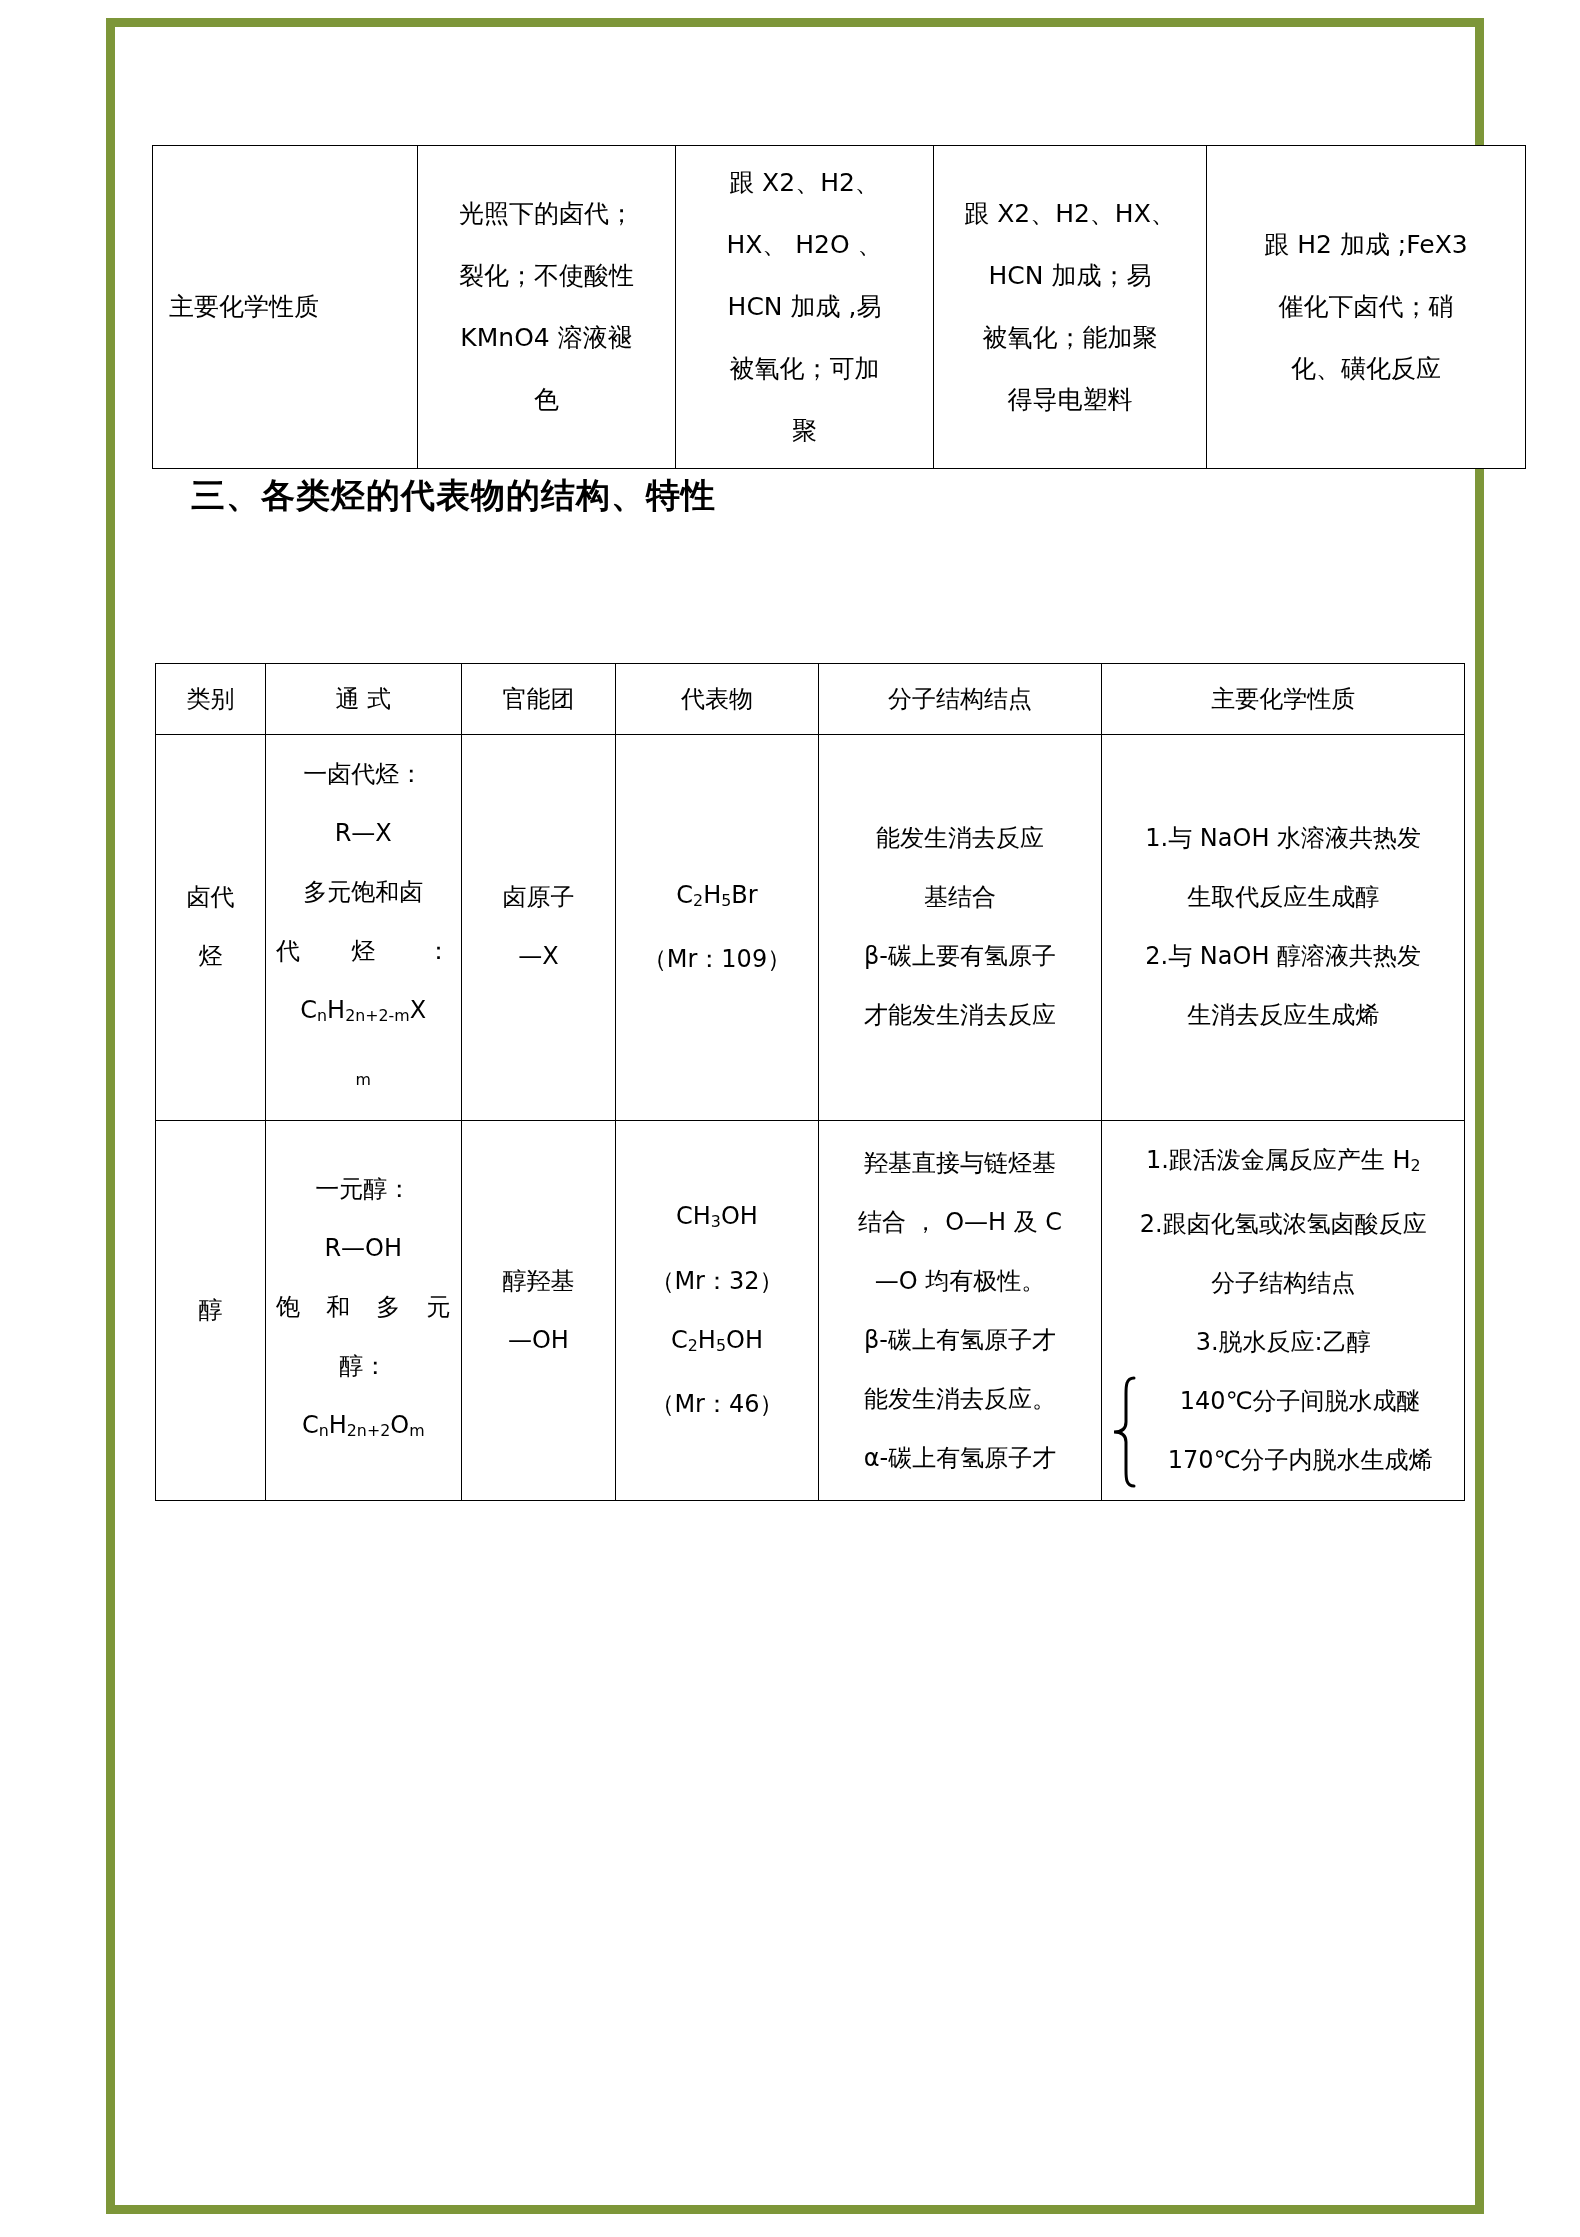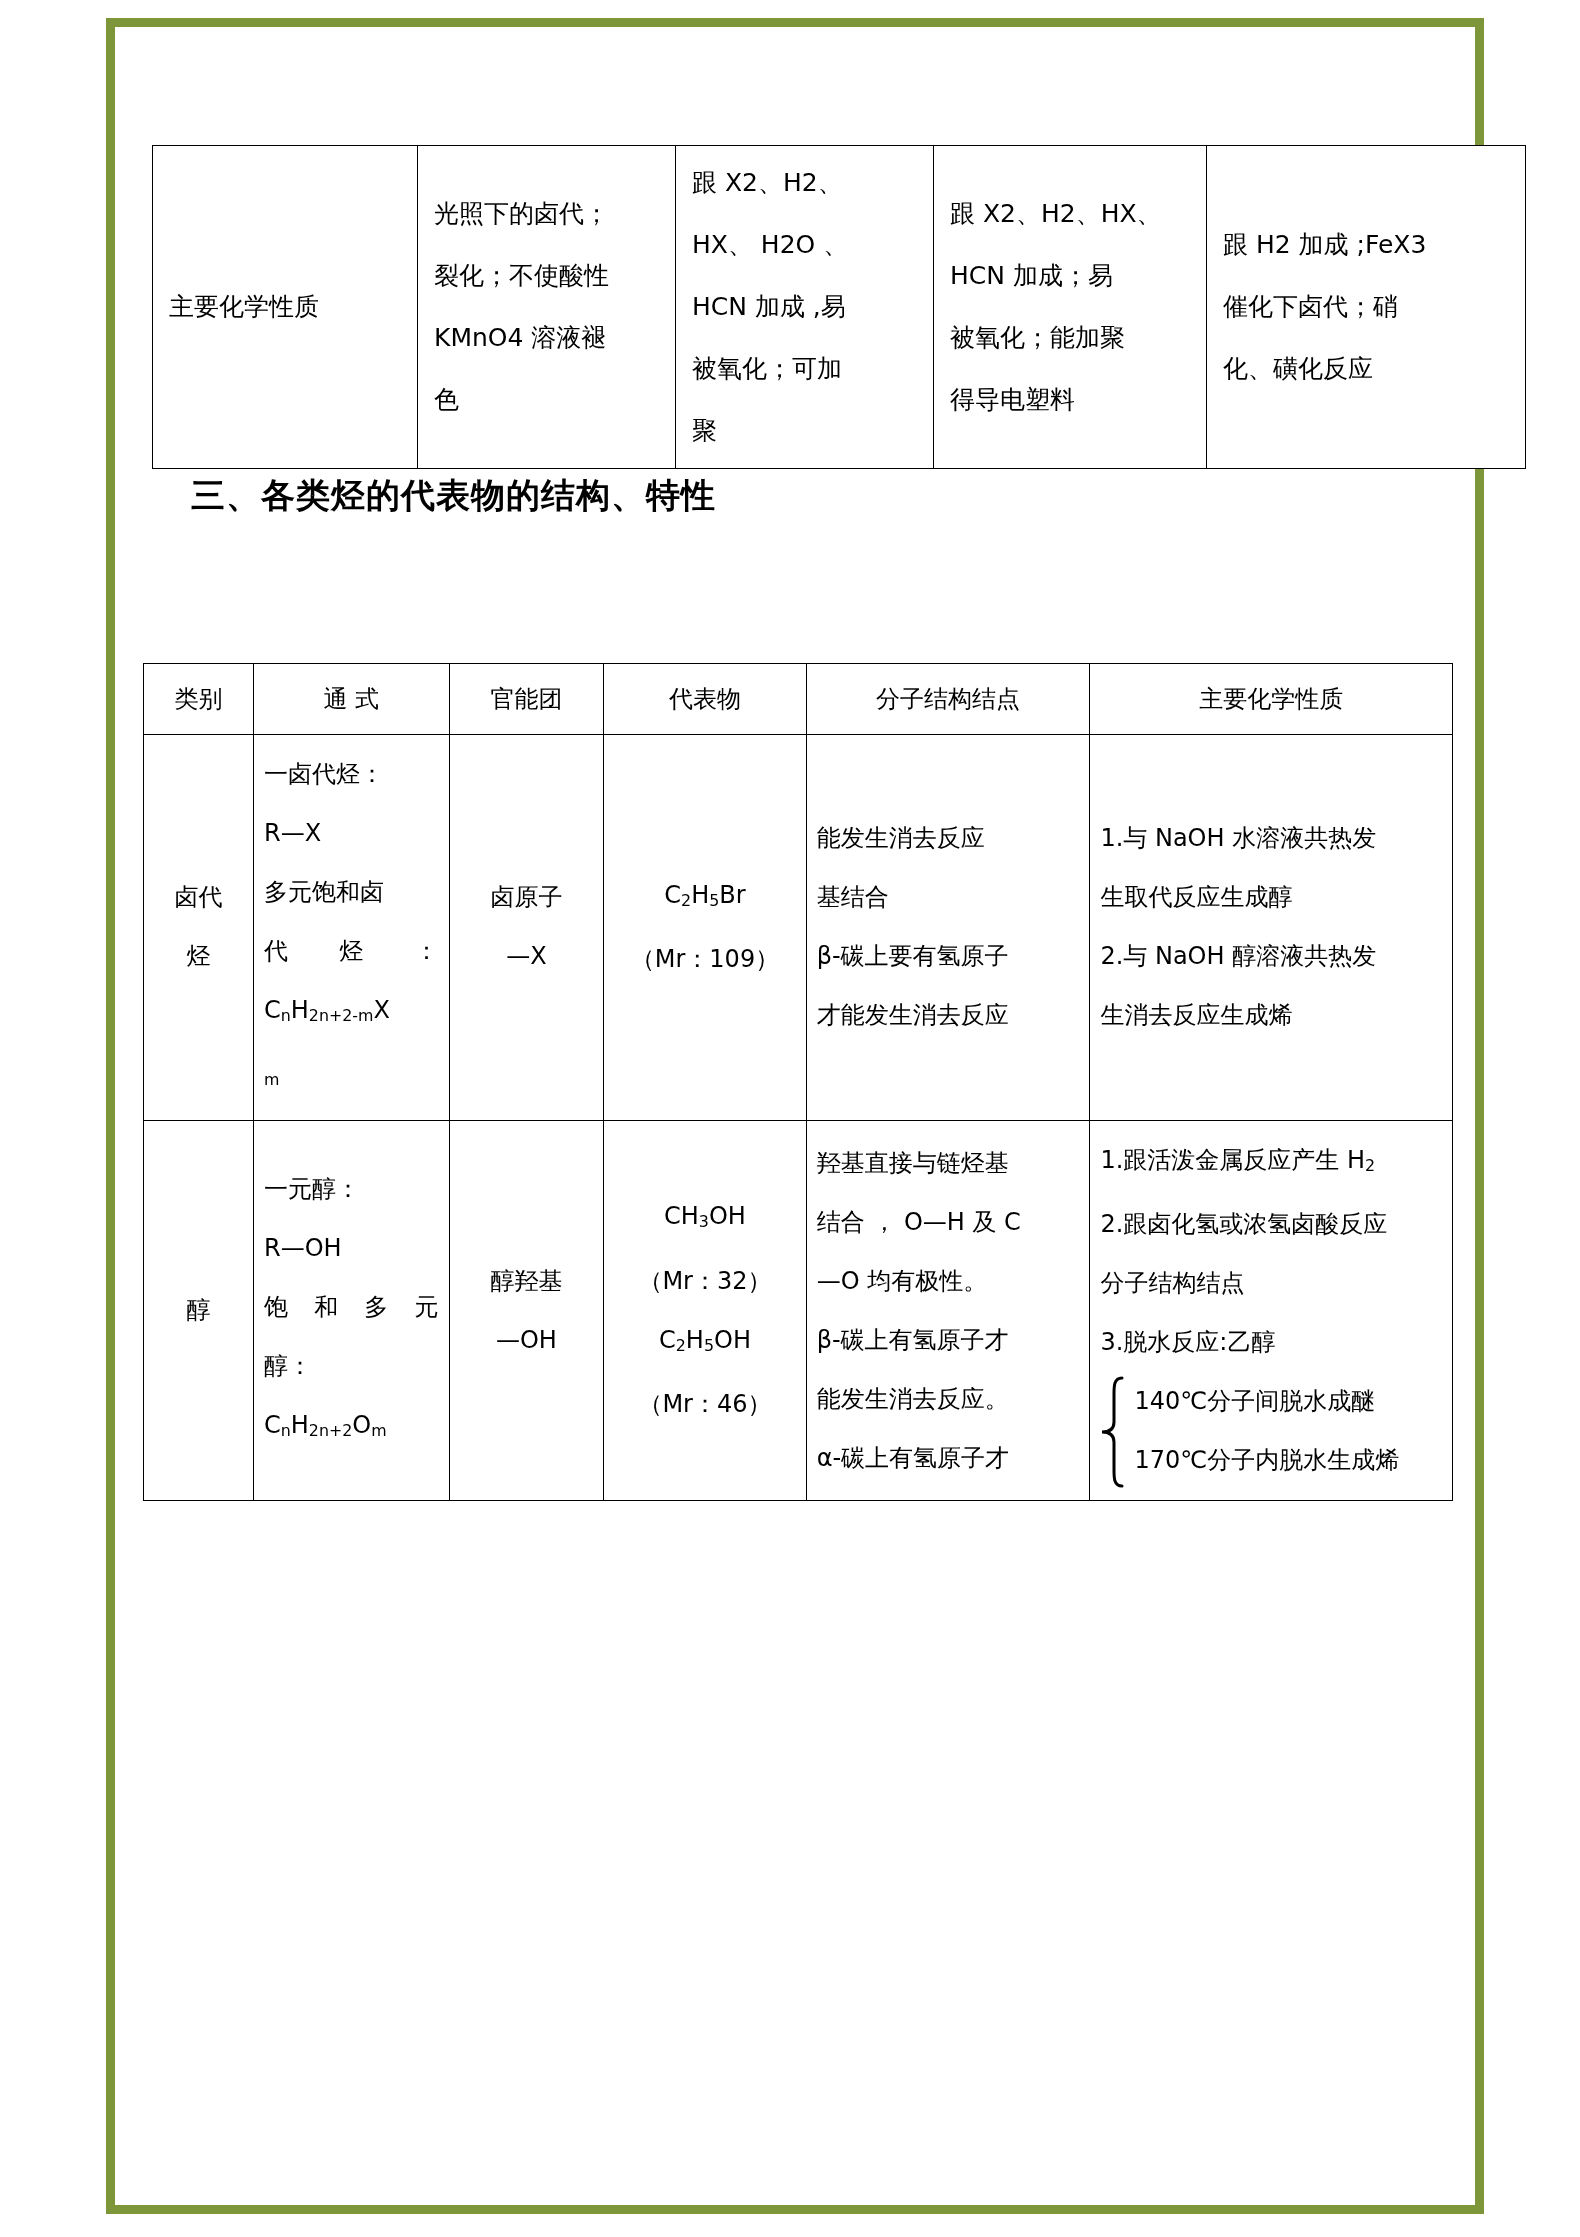--- a/index.html
+++ b/index.html
@@ -81,21 +81,21 @@
     font-size: 34px;
     font-weight: bold;
     letter-spacing: 1px;
     white-space: nowrap;
     font-family: "DejaVu Sans", "Liberation Sans", sans-serif;
   }
 
   
   .bottom-table-wrap {
     position: absolute;
-    left: 28px;
+    left: 40px;
     top: 636px;
     width: 1310px;
   }
   table.bottom-table {
     width: 1310px;
   }
   table.bottom-table td.hdr {
     font-size: 24px;
     text-align: center;
     height: 62px;
@@ -112,21 +112,21 @@
   .bt-c1 { width: 135px; }
   .bt-c2 { width: 105px; margin-left: 30px; }
   .bt-c3 { width: 140px; }
   .bt-c4 { width: 200px; }
   .bt-c5 { width: 258px; }
 
   .cell-center { text-align: center; }
   .cell-left { text-align: left; }
   .cell-justify { text-align: justify; text-align-last: justify; }
 
-  .lines > div { white-space: nowrap; }
+  .lines > div { white-space: nowrap; text-align: center; }
 
   sub {
     font-size: 0.66em;
     vertical-align: -0.22em;
   }
   .formula { letter-spacing: 0px; }
 
   
   .brace-block {
     position: relative;

